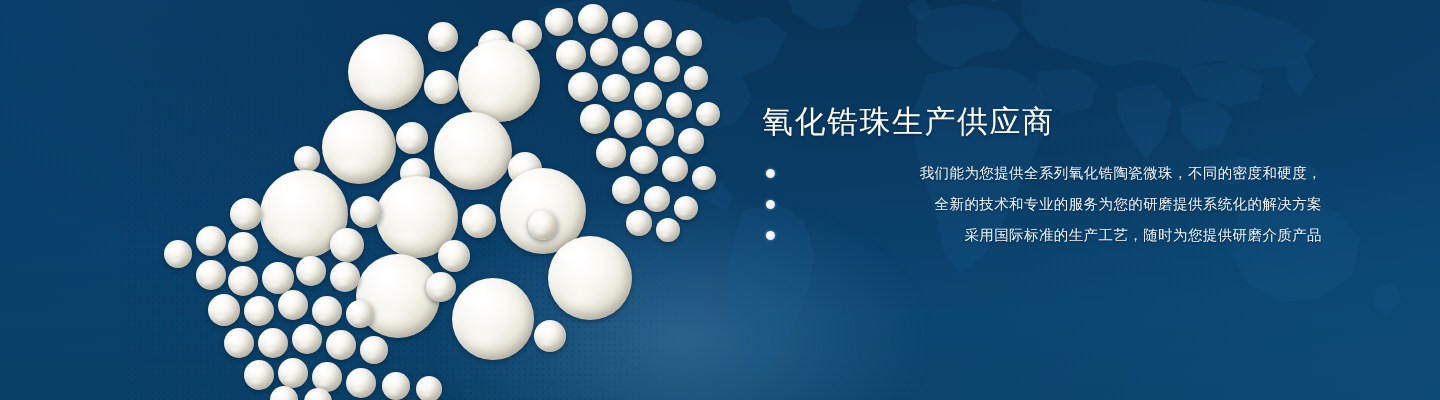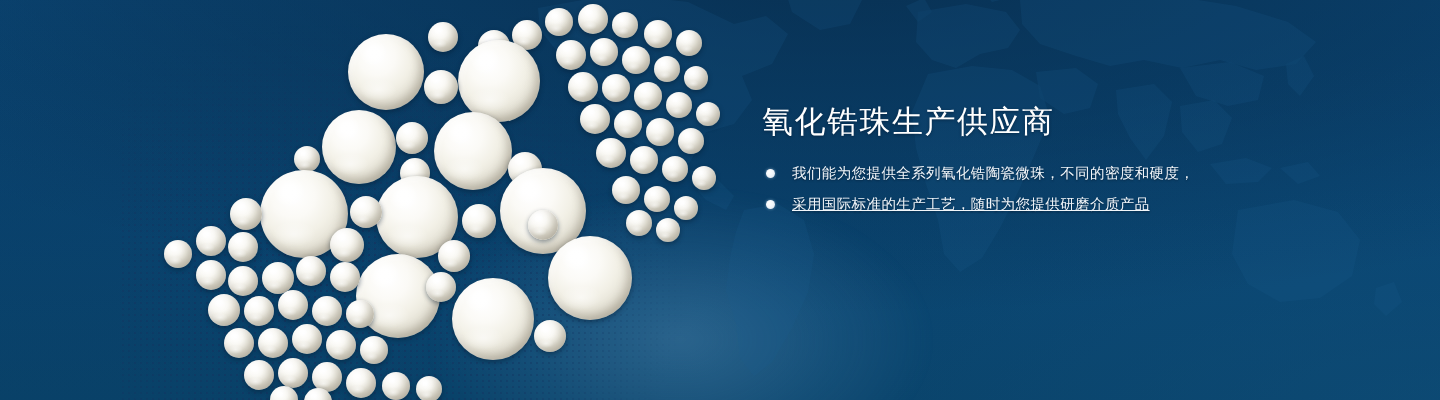--- a/index.html
+++ b/index.html
@@ -98,22 +98,23 @@
   .bullets{ margin-top:22px; }
   .bullet{
     position:relative;
     padding-left:30px;
     margin-bottom:8px;
     font-size:14.5px;
     line-height:23px;
     color:#f2f6fa;
     letter-spacing:.4px;
     text-shadow:0 1px 2px rgba(2,20,40,.55);
-  }
-  .bullet:last-child{ margin-bottom:16px;text-decoration:underline; }
+    text-align:right;
+  }
+  .bullet:last-child{ margin-bottom:16px; }
   .dot{
     position:absolute; left:4px; top:7px;
     width:9px; height:9px; border-radius:50%;
     background:radial-gradient(circle at 35% 32%, #ffffff 0%, #f3f7fb 45%, #d8e2ec 100%);
     box-shadow:0 0 3px rgba(200,225,245,.55);
   }
   .bullet-line{ display:block; }
 </style>
 </head>
 <body>
@@ -274,18 +275,22 @@
   <div class="copy">
     <h1 class="headline">氧化锆珠生产供应商</h1>
 
     <ul class="bullets" style="list-style:none;">
       <li class="bullet">
         <span class="dot"></span>
         <span class="bullet-line">我们能为您提供全系列氧化锆陶瓷微珠，不同的密度和硬度，</span>
       </li>
       <li class="bullet">
         <span class="dot"></span>
+        <span class="bullet-line">全新的技术和专业的服务为您的研磨提供系统化的解决方案</span>
+      </li>
+      <li class="bullet">
+        <span class="dot"></span>
         <span class="bullet-line">采用国际标准的生产工艺，随时为您提供研磨介质产品</span>
       </li>
     </ul>
   </div>
 
 </div>
 
 </body></html>

